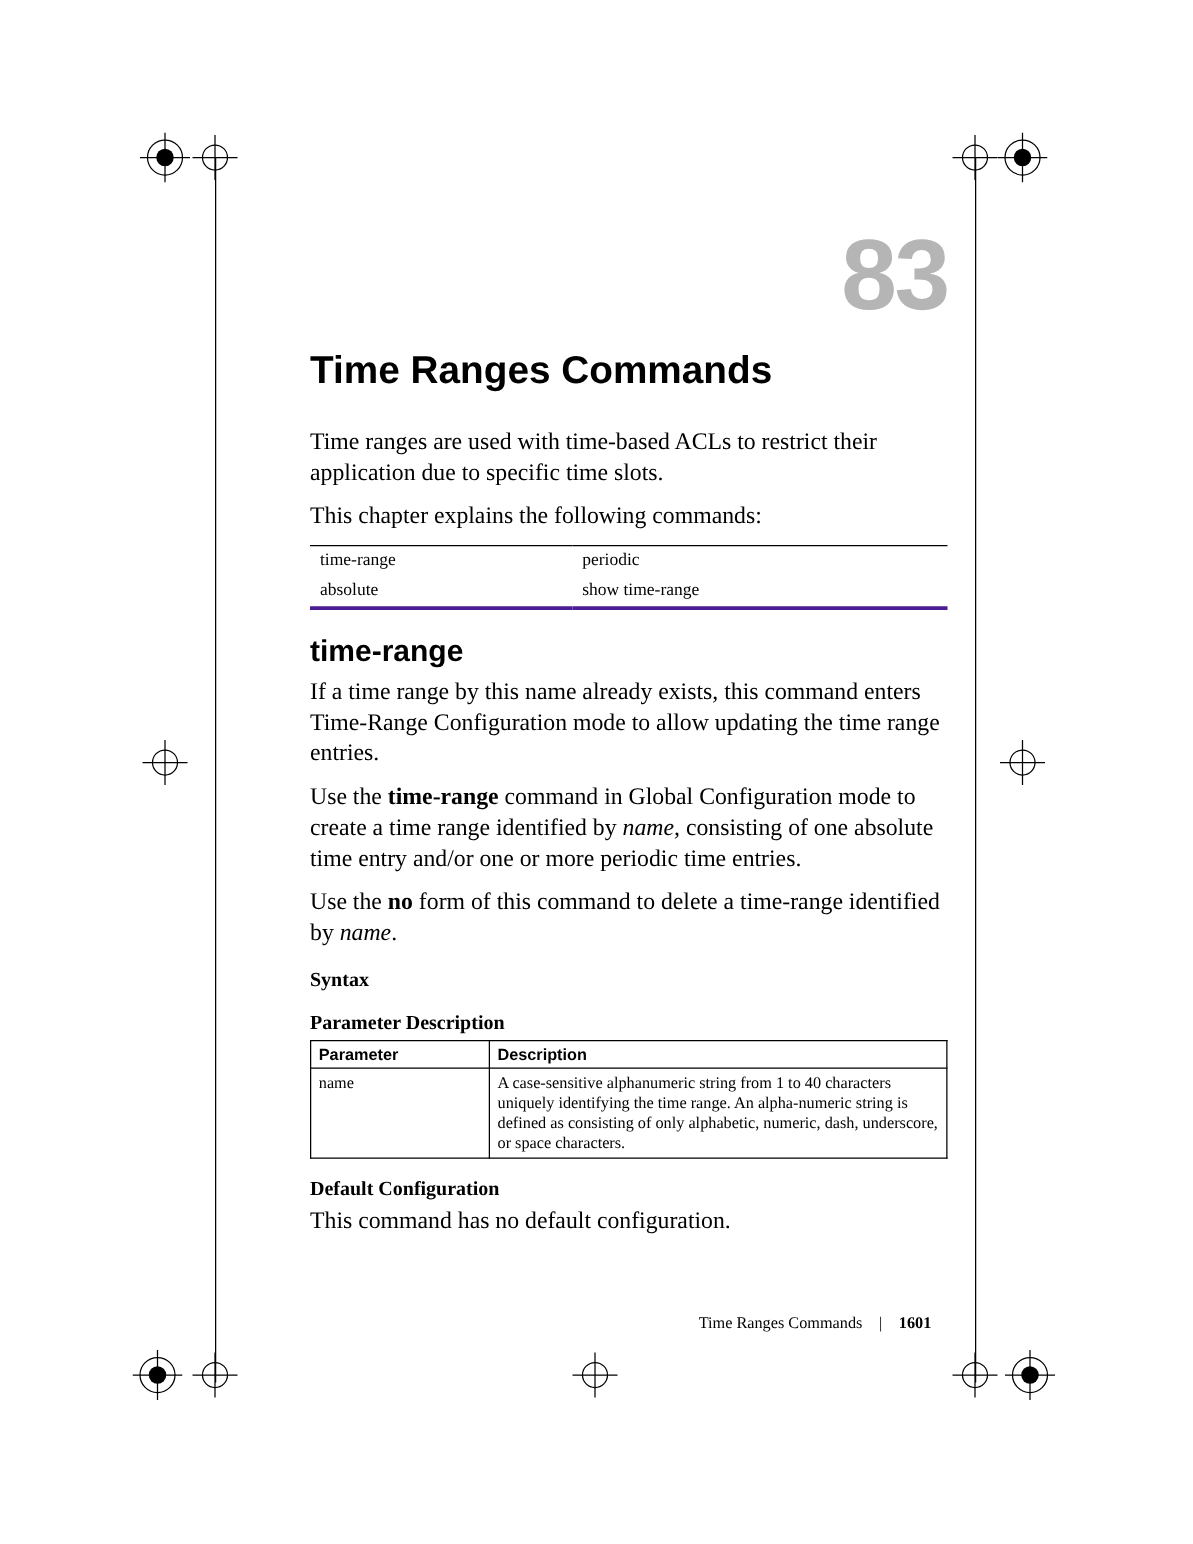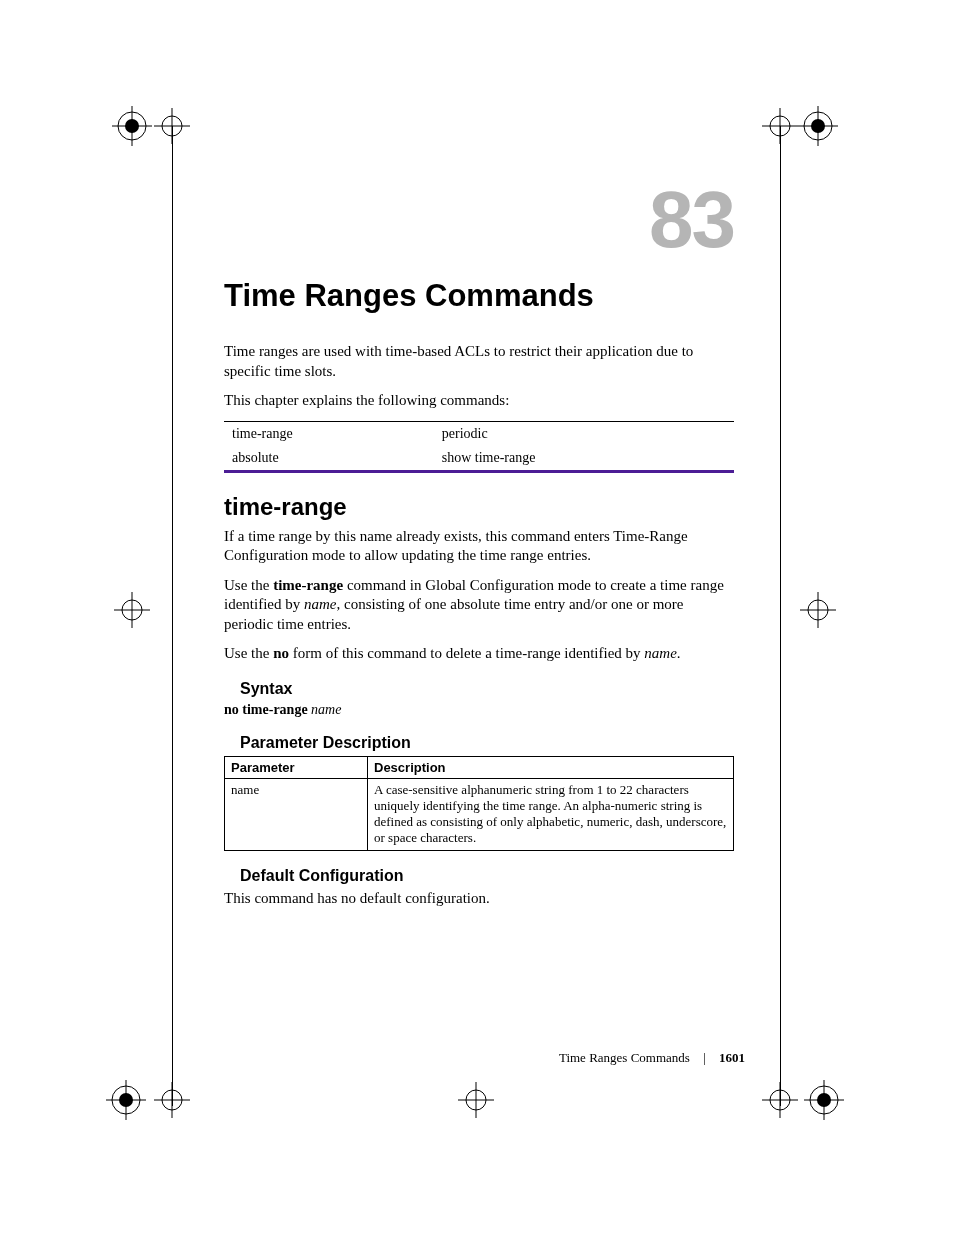--- a/index.html
+++ b/index.html
@@ -8,21 +8,21 @@
     background: #fff;
     font-family: Georgia, "Times New Roman", serif;
     color: #000;
     width: 954px;
     height: 1235px;
     position: relative;
     overflow: hidden;
   }
   .page {
     position: absolute;
-    left: 224px;
+    left: 248px;
     top: 180px;
     width: 510px;
   }
   .chapter-number {
     font-family: "Arial Black", Arial, sans-serif;
     font-size: 80px;
     font-weight: 900;
     color: #b5b5b5;
     text-align: right;
     letter-spacing: -2px;
@@ -30,21 +30,21 @@
     margin-bottom: 18px;
   }
   .chapter-title {
     font-family: "Arial Narrow", Arial, sans-serif;
     font-stretch: condensed;
     font-size: 31px;
     font-weight: bold;
     margin-bottom: 28px;
   }
   p.body {
-    font-size: 15px;
+    font-size: 19px;
     line-height: 1.3;
     margin: 0 0 10px 0;
   }
   .cmd-list {
     width: 100%;
     border-collapse: collapse;
     margin: 6px 0 20px 0;
   }
   .cmd-list td {
     font-size: 14px;
@@ -53,25 +53,25 @@
   .cmd-list tr.top td { border-top: 1px solid #000; }
   .cmd-list tr.bottom td { border-bottom: 3px solid #4c1d95; }
   .section-h {
     font-family: "Arial Narrow", Arial, sans-serif;
     font-stretch: condensed;
     font-size: 24px;
     font-weight: bold;
     margin: 0 0 6px 0;
   }
   .sub-h {
-    font-family: Liberation Sans, sans-serif;
+    font-family: Liberation Serif, serif;
     font-stretch: condensed;
     font-size: 16px;
     font-weight: bold;
-    margin: 16px 0 4px 16px;
+    margin: 16px 0 4px 0;
   }
   .syntax-line {
     font-size: 14px;
     margin: 0 0 4px 0;
   }
   .b { font-weight: bold; }
   .i { font-style: italic; }
   .param-table {
     border-collapse: collapse;
     width: 100%;
@@ -235,34 +235,31 @@
 
   <p class="body">
     <span>Use the </span><span class="b">time-range</span><span> command in Global Configuration mode to create a time range identified by </span><span class="i">name</span><span>, consisting of one absolute time entry and/or one or more periodic time entries.</span>
   </p>
 
   <p class="body">
     <span>Use the </span><span class="b">no</span><span> form of this command to delete a time-range identified by </span><span class="i">name</span><span>.</span>
   </p>
 
   <div class="sub-h">Syntax</div>
-  <p class="syntax-line">
-    <span class="b">no time-range </span><span class="i">name</span>
-  </p>
 
   <div class="sub-h">Parameter Description</div>
   <table class="param-table">
     <tbody>
         <tr>
       <th class="col-param">Parameter</th>
       <th>Description</th>
     </tr>
     <tr>
       <td>name</td>
-      <td>A case-sensitive alphanumeric string from 1 to 22 characters uniquely identifying the time range. An alpha-numeric string is defined as consisting of only alphabetic, numeric, dash, underscore, or space characters.</td>
+      <td>A case-sensitive alphanumeric string from 1 to 40 characters uniquely identifying the time range. An alpha-numeric string is defined as consisting of only alphabetic, numeric, dash, underscore, or space characters.</td>
     </tr>
   </tbody>
     </table>
 
   <div class="sub-h">Default Configuration</div>
   <p class="body">This command has no default configuration.</p>
 
 </div>
 
 <div class="footer">

